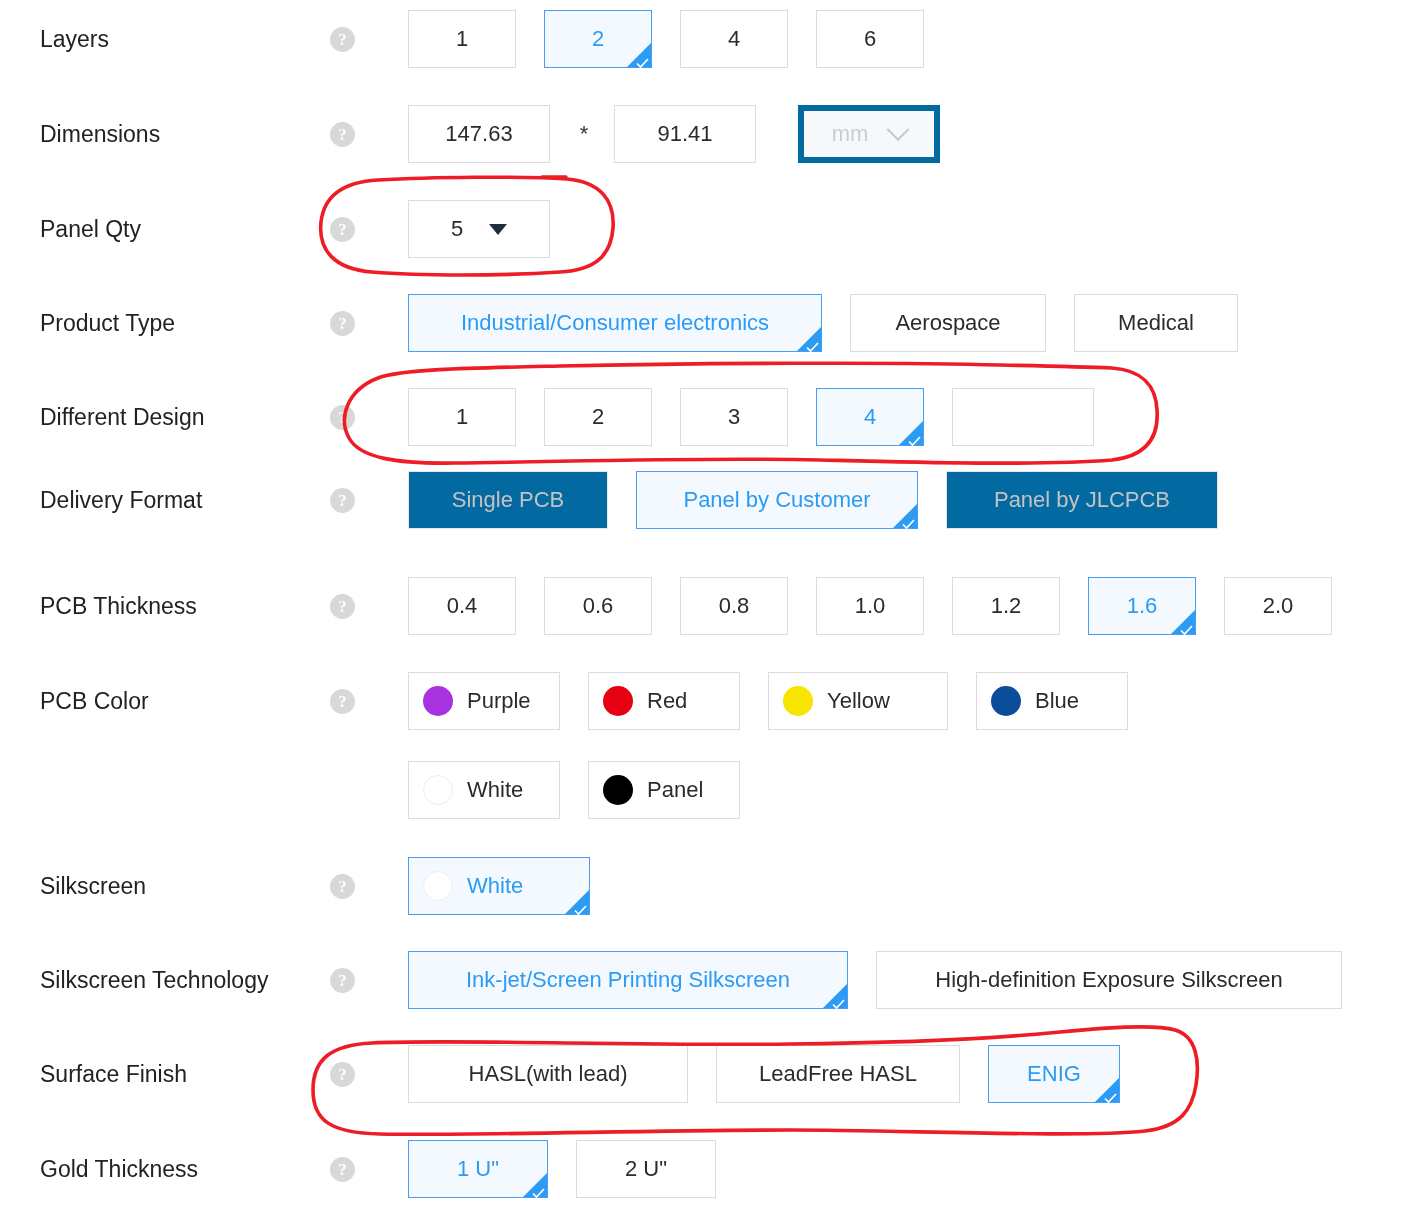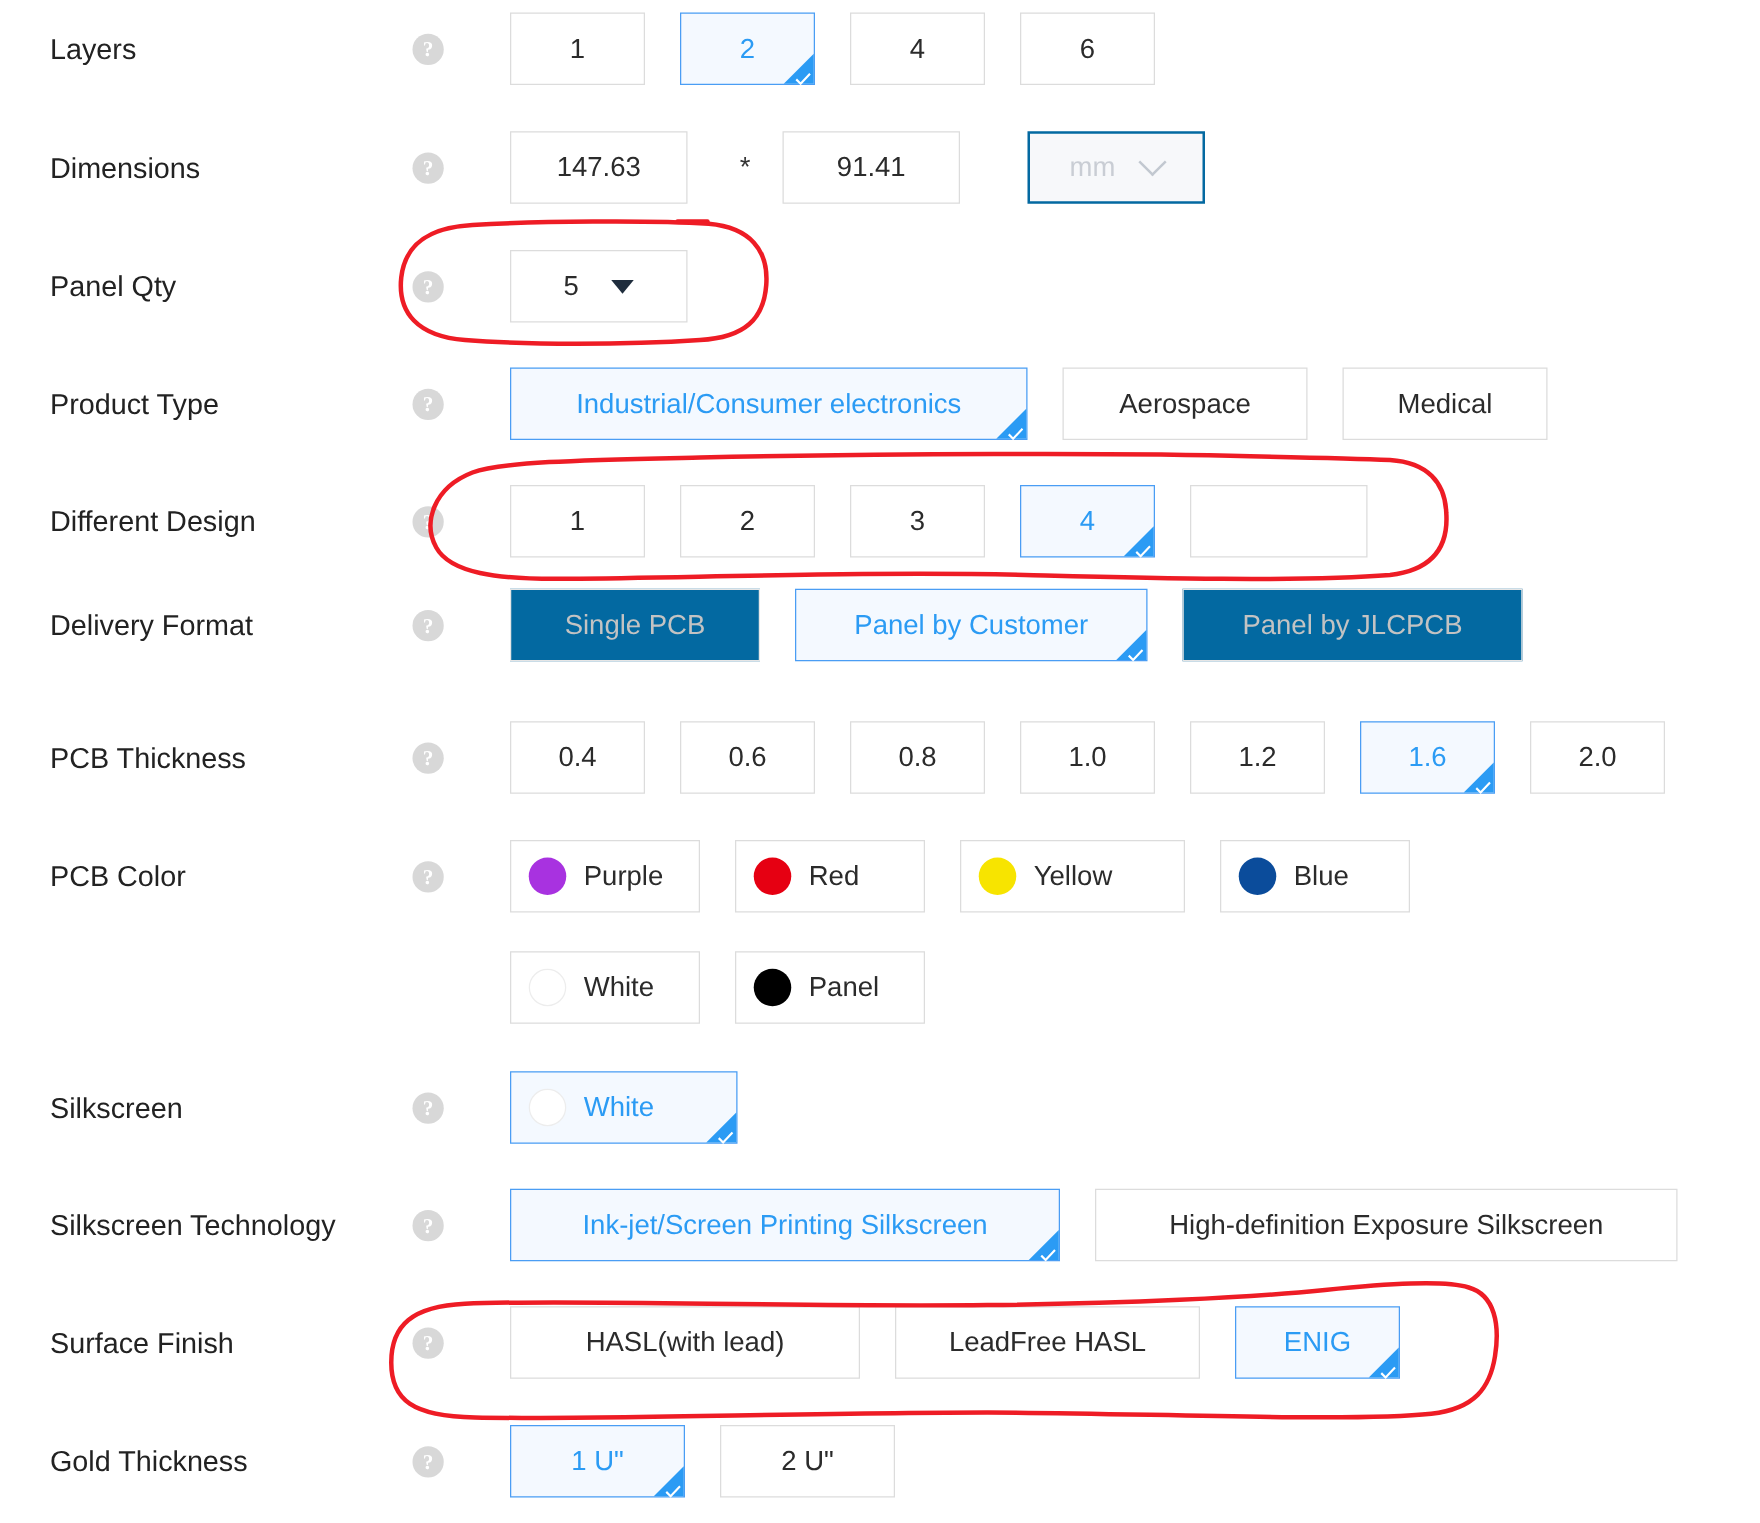--- a/index.html
+++ b/index.html
@@ -110,35 +110,35 @@
   
   .tinput {
     height: 58px;
     border: 1px solid #dcdcdc;
     background: #ffffff;
     font-size: 22px;
     color: #2b2b2b;
     display: flex;
     align-items: center;
     justify-content: center;
-    margin-right: 16px;
+    margin-right: 4px;
   }
   .star {
     width: 60px;
     height: 58px;
     display: flex;
     align-items: center;
     justify-content: center;
     font-size: 22px;
     color: #333;
   }
   .unit-sel {
     width: 142px;
     height: 58px;
-    border: 2px solid #0369a1;
+    border: 6px solid #0369a1;
     background: #f7f8fa;
     color: #c9cdd4;
     font-size: 22px;
     display: flex;
     align-items: center;
     justify-content: center;
     gap: 22px;
   }
   .chev {
     width: 16px; height: 16px;

